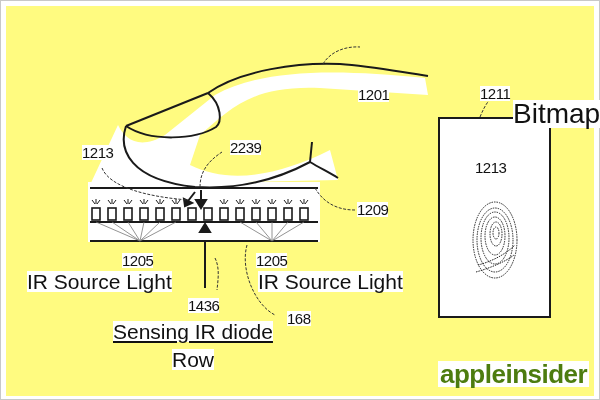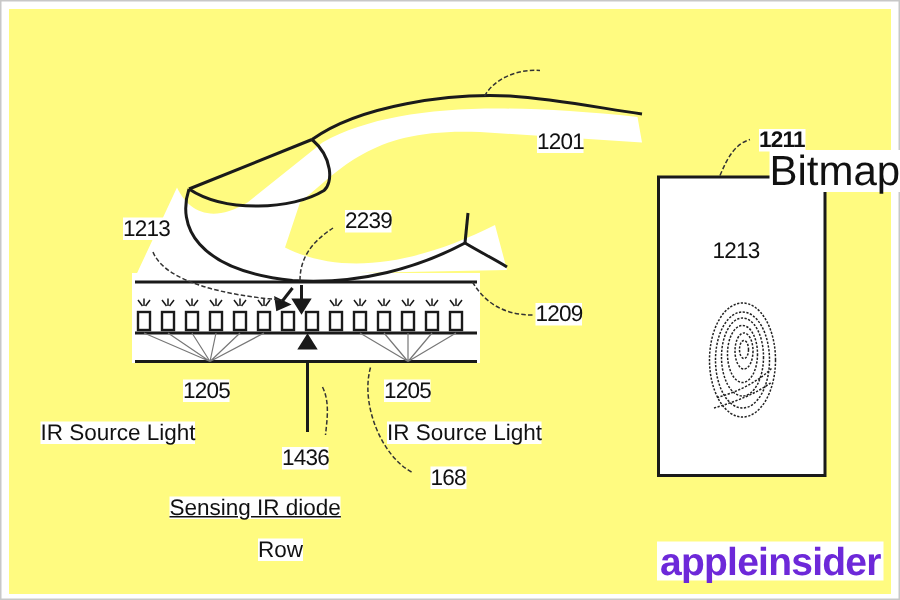--- a/index.html
+++ b/index.html
@@ -16,24 +16,24 @@
     .canvas {
       position: absolute; left: 6px; top: 6px; width: 588px; height: 390px;
       background: #fffb80;
     }
     svg.diagram { position: absolute; left: 0; top: 0; }
     .lbl {
       position: absolute; color: #111; background: #ffffff;
       white-space: nowrap; line-height: 1;
     }
     .num { font-size: 15px; letter-spacing: -0.5px; }
-    .txt { font-size: 15px; margin-top: 10px; }
+    .txt { font-size: 21px; }
     .watermark {
       position: absolute; left: 438px; top: 361px;
-      font-size: 26px; font-weight: bold; color: #6d28d9;
+      font-size: 26px; font-weight: bold; color: #4d7c0f;
       background: #ffffff; padding: 0 2px; line-height: 1;
       letter-spacing: -0.5px;
     }
   </style>
 </head>
 <body>
 
 <div class="frame"></div>
 <div class="canvas"></div>
 
@@ -121,21 +121,21 @@
     <ellipse cx="495" cy="236" rx="10" ry="19"></ellipse>
     <ellipse cx="496" cy="234" rx="6" ry="12"></ellipse>
     <ellipse cx="496" cy="233" rx="3" ry="6"></ellipse>
     <path d="M478,265 C490,262 505,255 515,245"></path>
     <path d="M476,272 C490,268 505,262 514,255"></path>
   </g>
 </svg>
 
 <div class="lbl num" style="left:358px;top:41px;margin-top:46px;">1201</div>
 <div class="lbl" style="left:513px;top:52px;font-size:28px;margin-top:48px;">Bitmap</div>
-<div class="lbl num" style="left:506px;top:86px;font-weight:bold;">1211</div>
+<div class="lbl num" style="left:480px;top:86px;">1211</div>
 <div class="lbl num" style="left:82px;top:145px;">1213</div>
 <div class="lbl num" style="left:230px;top:140px;">2239</div>
 <div class="lbl num" style="left:357px;top:202px;">1209</div>
 <div class="lbl num" style="left:122px;top:253px;">1205</div>
 <div class="lbl txt" style="left:27px;top:271px;">IR Source Light</div>
 <div class="lbl num" style="left:256px;top:253px;">1205</div>
 <div class="lbl txt" style="left:258px;top:271px;">IR Source Light</div>
 <div class="lbl num" style="left:188px;top:298px;">1436</div>
 <div class="lbl txt" style="left:113px;top:321px;text-decoration:underline;">Sensing IR diode</div>
 <div class="lbl txt" style="left:172px;top:349px;">Row</div>

